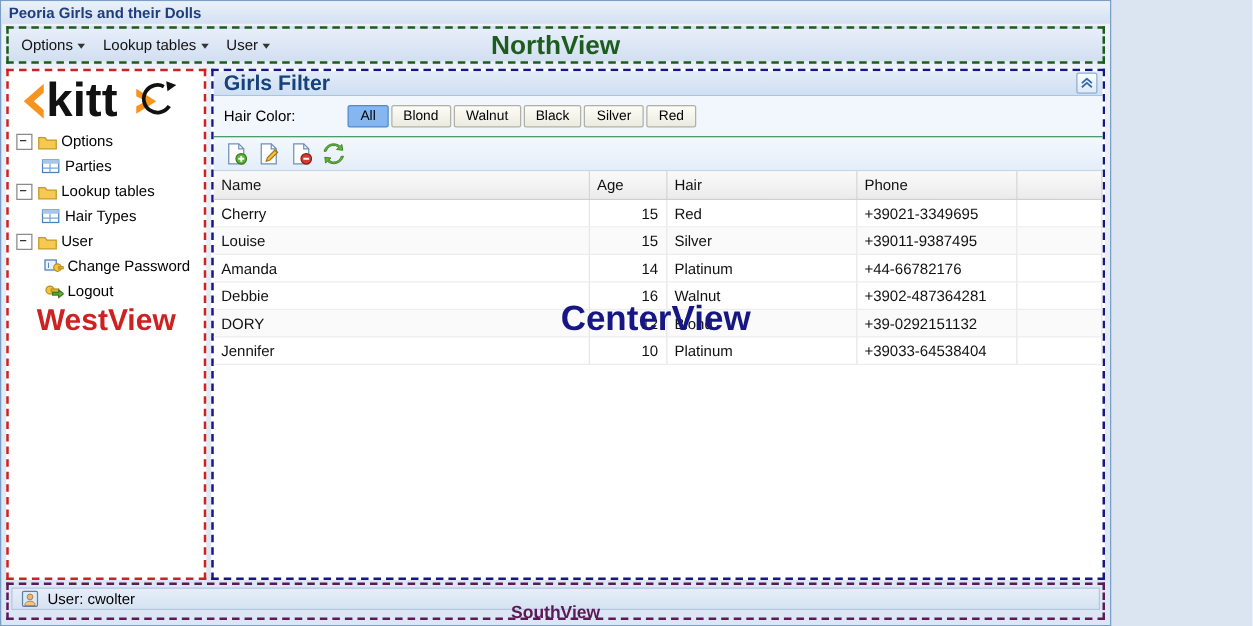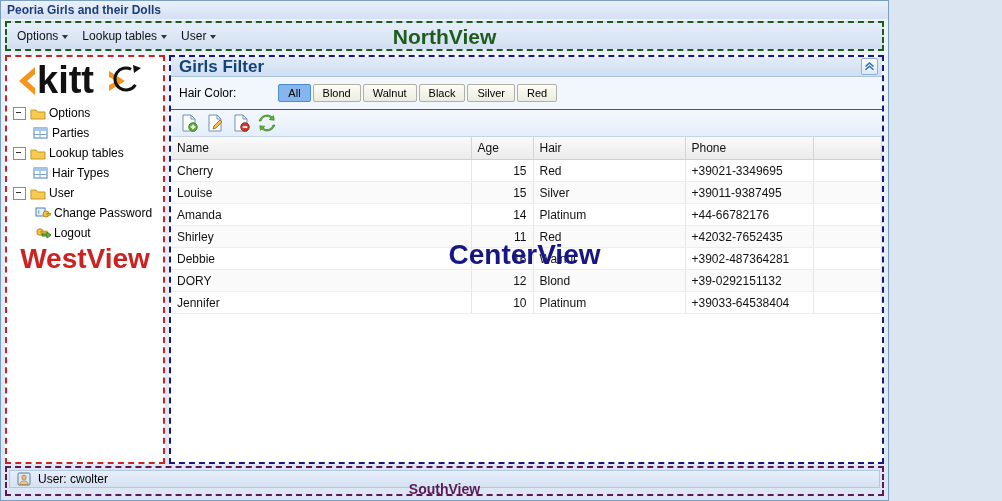--- a/index.html
+++ b/index.html
@@ -37,21 +37,21 @@
   .logo svg{display:block;}
   .tree{padding:2px 0 0 6px;}
   .tnode{display:flex;align-items:center;height:20px;white-space:nowrap;cursor:default;}
   .tnode.child{padding-left:20px;}
   .tnode.child2{padding-left:22px;}
   .expander{width:11px;height:11px;border:1px solid #8a8a8a;background:#fff;
             margin-right:4px;position:relative;flex:none;}
   .expander:after{content:"";position:absolute;left:2px;top:4px;width:5px;height:1px;background:#333;}
   .tlabel{margin-left:3px;font-size:12px;}
   .westlabel{position:absolute;left:0;right:0;top:186px;text-align:center;
-             font-size:28px;font-weight:bold;color:#cc2222;pointer-events:none;}
+             font-size:24px;font-weight:bold;color:#cc2222;pointer-events:none;}
 
   
   .centerview{position:absolute;left:168px;top:54px;right:4px;bottom:36px;
               border:2px dashed #161685;box-sizing:border-box;background:#fff;}
   .tabstrip{height:22px;background:linear-gradient(#e9f0fa,#d8e4f4);
             border-bottom:1px solid #7ba0cc;display:flex;align-items:flex-end;padding-left:6px;}
   .tab{display:flex;align-items:center;gap:4px;height:20px;padding:0 9px;
        border:1px solid #9fbcd9;border-bottom:none;border-radius:3px 3px 0 0;
        background:linear-gradient(#f4f8fd,#e0eaf6);font-size:12px;color:#24486f;
        margin-right:3px;cursor:default;}
@@ -282,27 +282,20 @@
           <td>+39011-9387495</td>
           <td></td>
         </tr>
         <tr>
           <td>Amanda</td>
           <td class="num">14</td>
           <td>Platinum</td>
           <td>+44-66782176</td>
           <td></td>
         </tr>
-        <tr class="alt">
-          <td>Shirley</td>
-          <td class="num">11</td>
-          <td>Red</td>
-          <td>+42032-7652435</td>
-          <td></td>
-        </tr>
         <tr>
           <td>Debbie</td>
           <td class="num">16</td>
           <td>Walnut</td>
           <td>+3902-487364281</td>
           <td></td>
         </tr>
         <tr class="alt">
           <td>DORY</td>
           <td class="num">12</td>

